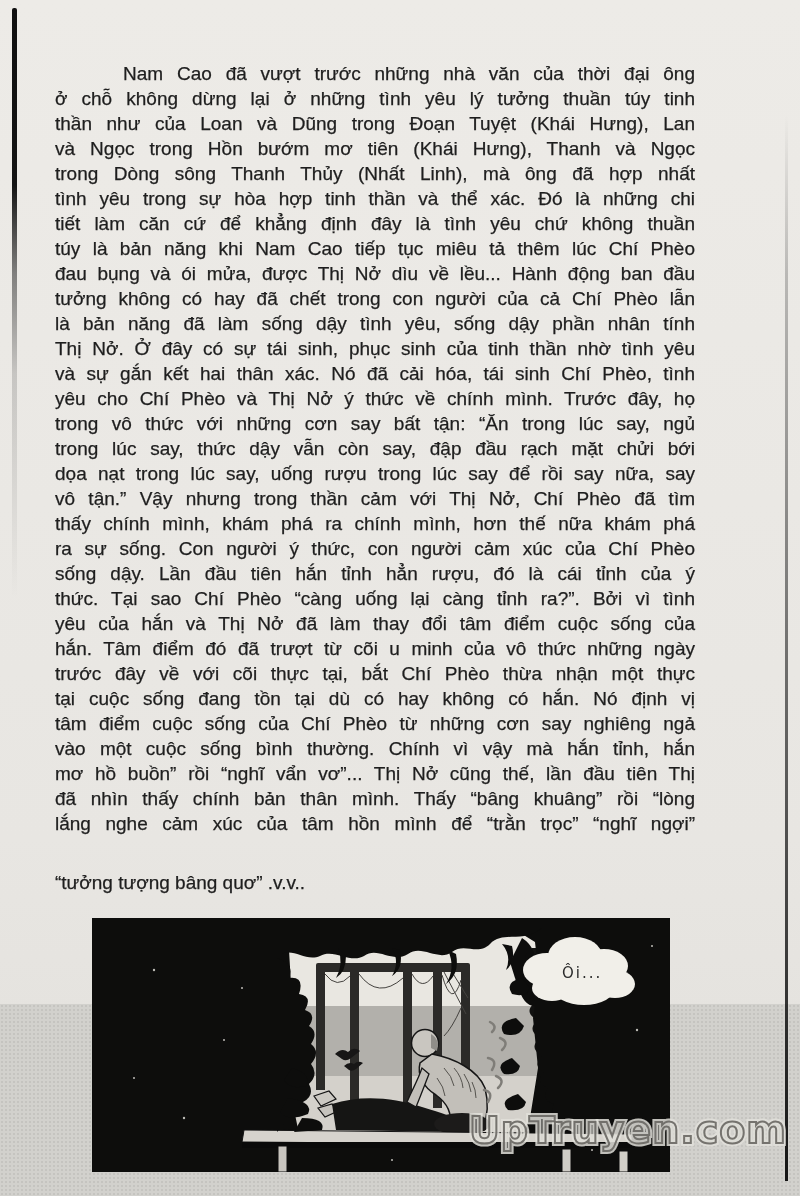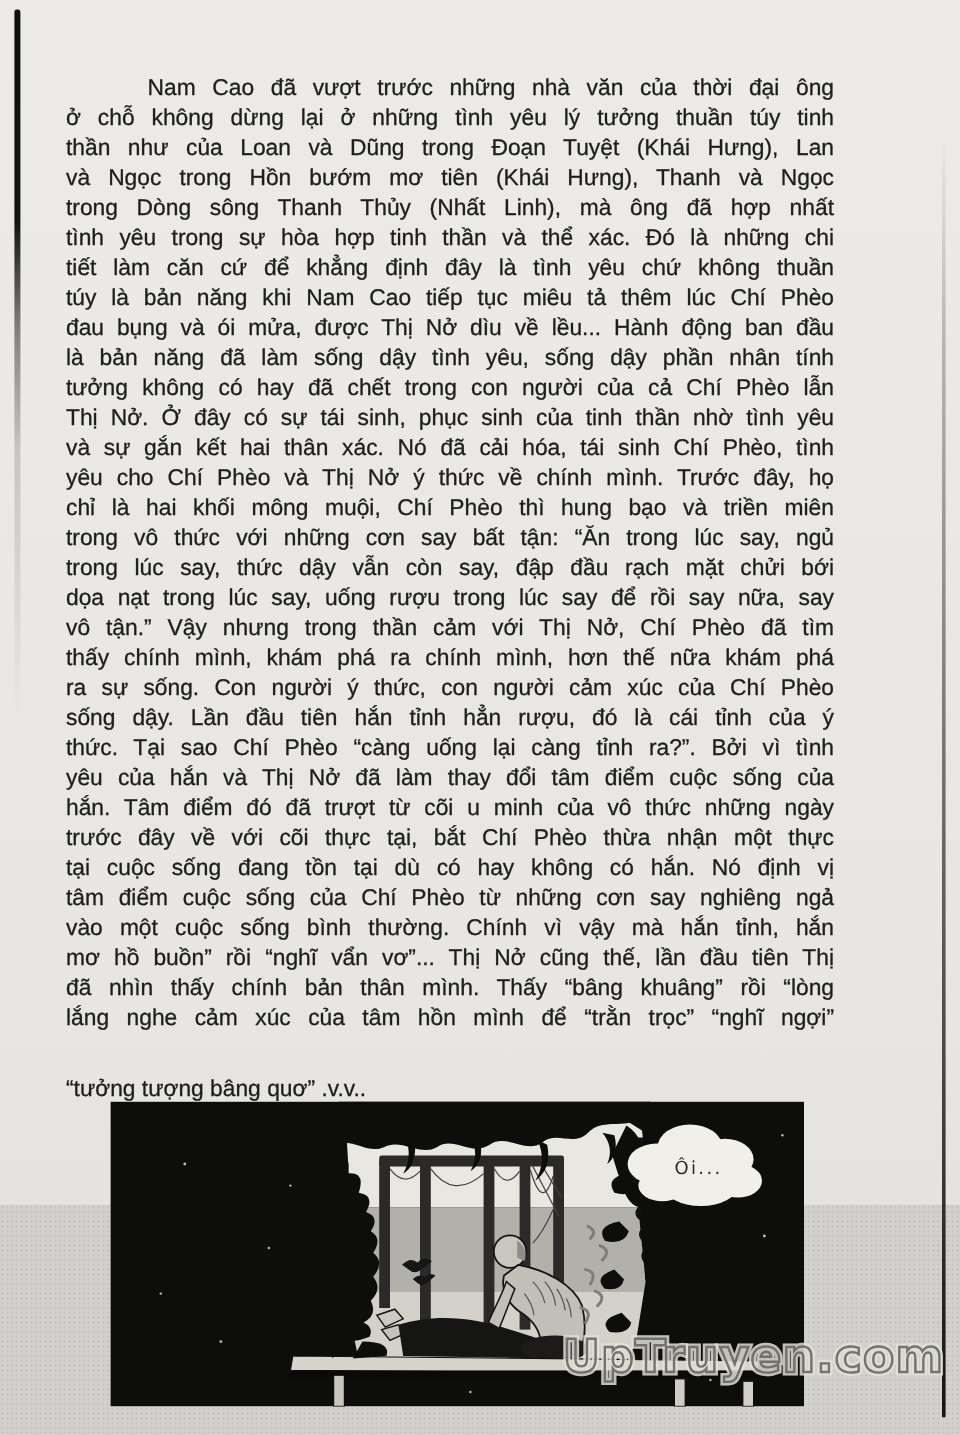--- a/index.html
+++ b/index.html
@@ -65,26 +65,25 @@
   <div class="body-text">
       <div class="text-line">Nam Cao đã vượt trước những nhà văn của thời đại ông</div>
       <div class="text-line">ở chỗ không dừng lại ở những tình yêu lý tưởng thuần túy tinh</div>
       <div class="text-line">thần như của Loan và Dũng trong Đoạn Tuyệt (Khái Hưng), Lan</div>
       <div class="text-line">và Ngọc trong Hồn bướm mơ tiên (Khái Hưng), Thanh và Ngọc</div>
       <div class="text-line">trong Dòng sông Thanh Thủy (Nhất Linh), mà ông đã hợp nhất</div>
       <div class="text-line">tình yêu trong sự hòa hợp tinh thần và thể xác. Đó là những chi</div>
       <div class="text-line">tiết làm căn cứ để khẳng định đây là tình yêu chứ không thuần</div>
       <div class="text-line">túy là bản năng khi Nam Cao tiếp tục miêu tả thêm lúc Chí Phèo</div>
       <div class="text-line">đau bụng và ói mửa, được Thị Nở dìu về lều... Hành động ban đầu</div>
+      <div class="text-line">tưởng không có hay đã chết trong con người của cả Chí Phèo lẫn</div>
       <div class="text-line">là bản năng đã làm sống dậy tình yêu, sống dậy phần nhân tính</div>
-      <div class="text-line">tưởng không có hay đã chết trong con người của cả Chí Phèo lẫn</div>
       <div class="text-line">Thị Nở. Ở đây có sự tái sinh, phục sinh của tinh thần nhờ tình yêu</div>
       <div class="text-line">và sự gắn kết hai thân xác. Nó đã cải hóa, tái sinh Chí Phèo, tình</div>
       <div class="text-line">yêu cho Chí Phèo và Thị Nở ý thức về chính mình. Trước đây, họ</div>
-      <div class="text-line">chỉ là hai khối mông muội, Chí Phèo thì hung bạo và triền miên</div>
       <div class="text-line">trong vô thức với những cơn say bất tận: “Ăn trong lúc say, ngủ</div>
       <div class="text-line">trong lúc say, thức dậy vẫn còn say, đập đầu rạch mặt chửi bới</div>
       <div class="text-line">dọa nạt trong lúc say, uống rượu trong lúc say để rồi say nữa, say</div>
       <div class="text-line">vô tận.” Vậy nhưng trong thần cảm với Thị Nở, Chí Phèo đã tìm</div>
       <div class="text-line">thấy chính mình, khám phá ra chính mình, hơn thế nữa khám phá</div>
       <div class="text-line">ra sự sống. Con người ý thức, con người cảm xúc của Chí Phèo</div>
       <div class="text-line">sống dậy. Lần đầu tiên hắn tỉnh hẳn rượu, đó là cái tỉnh của ý</div>
       <div class="text-line">thức. Tại sao Chí Phèo “càng uống lại càng tỉnh ra?”. Bởi vì tình</div>
       <div class="text-line">yêu của hắn và Thị Nở đã làm thay đổi tâm điểm cuộc sống của</div>
       <div class="text-line">hắn. Tâm điểm đó đã trượt từ cõi u minh của vô thức những ngày</div>

